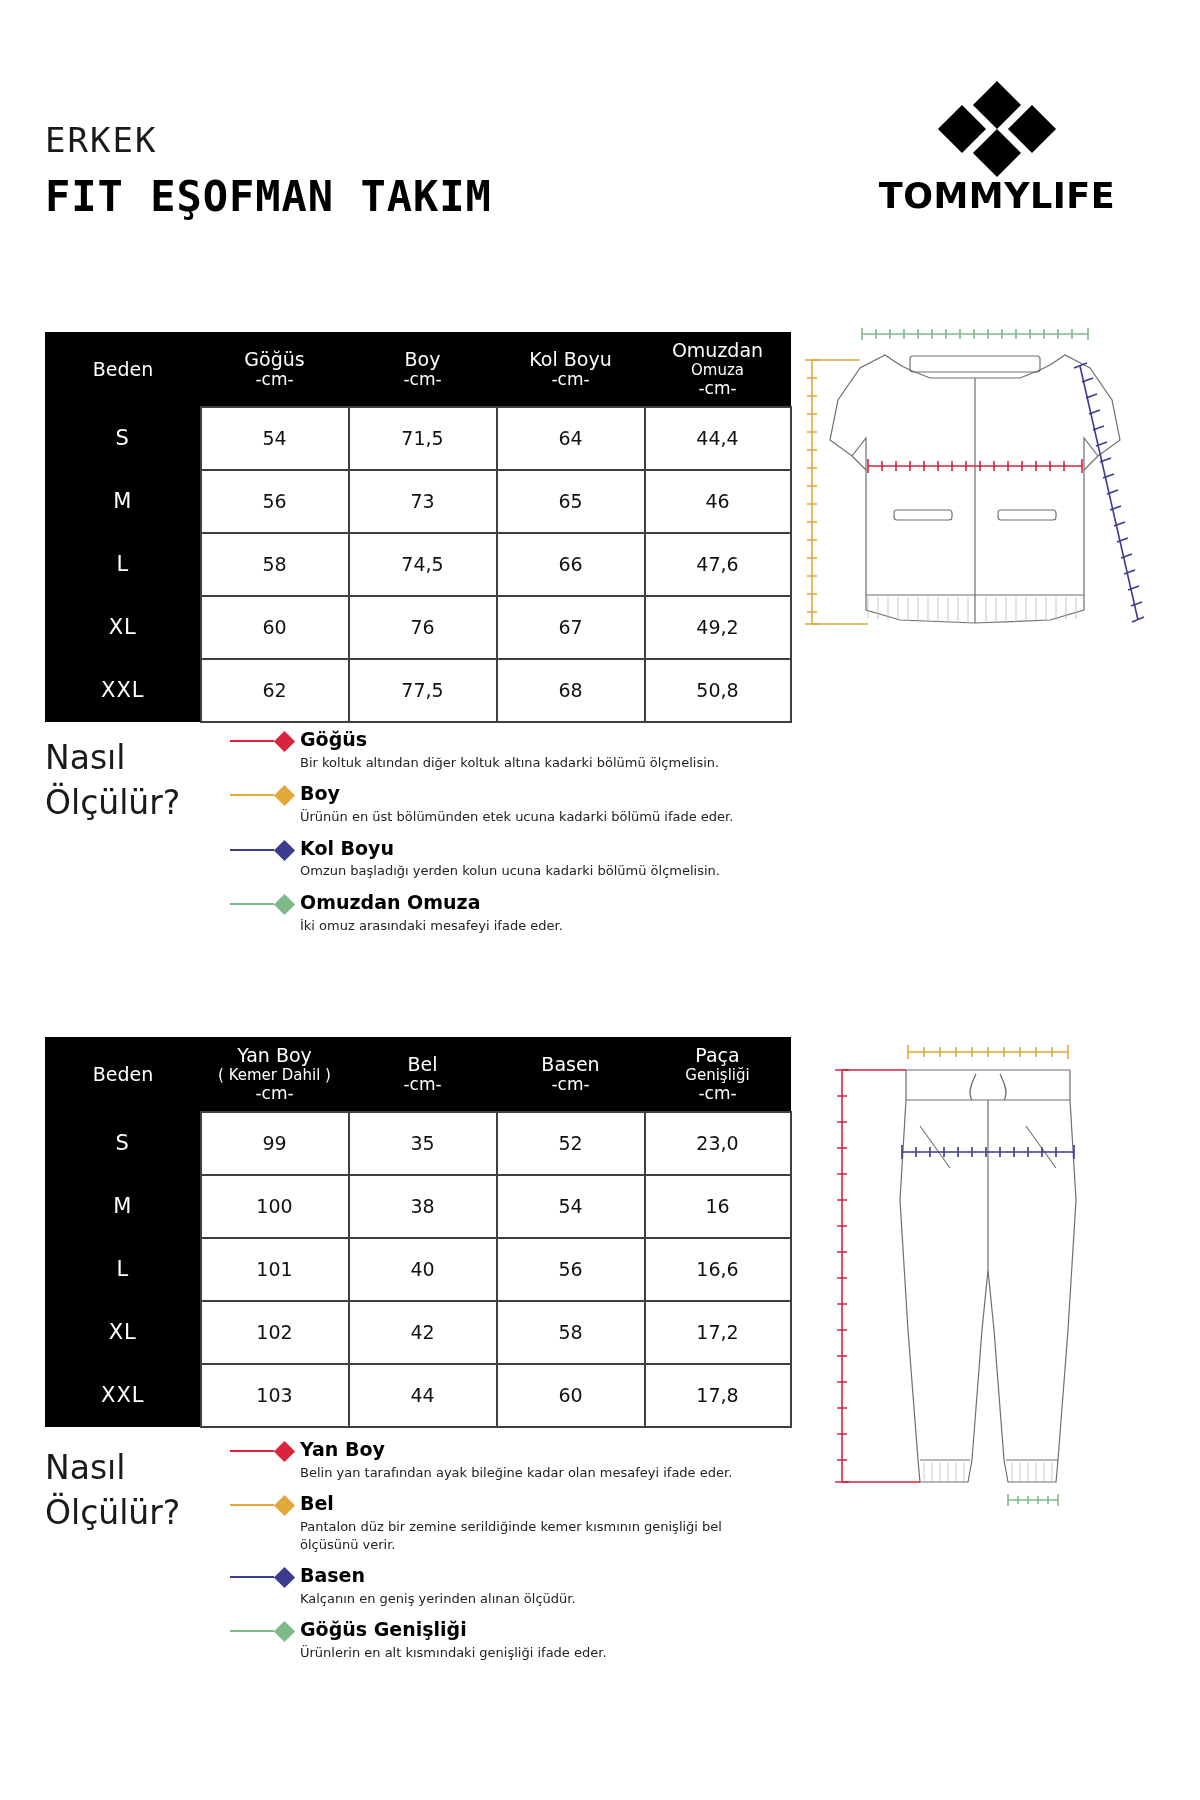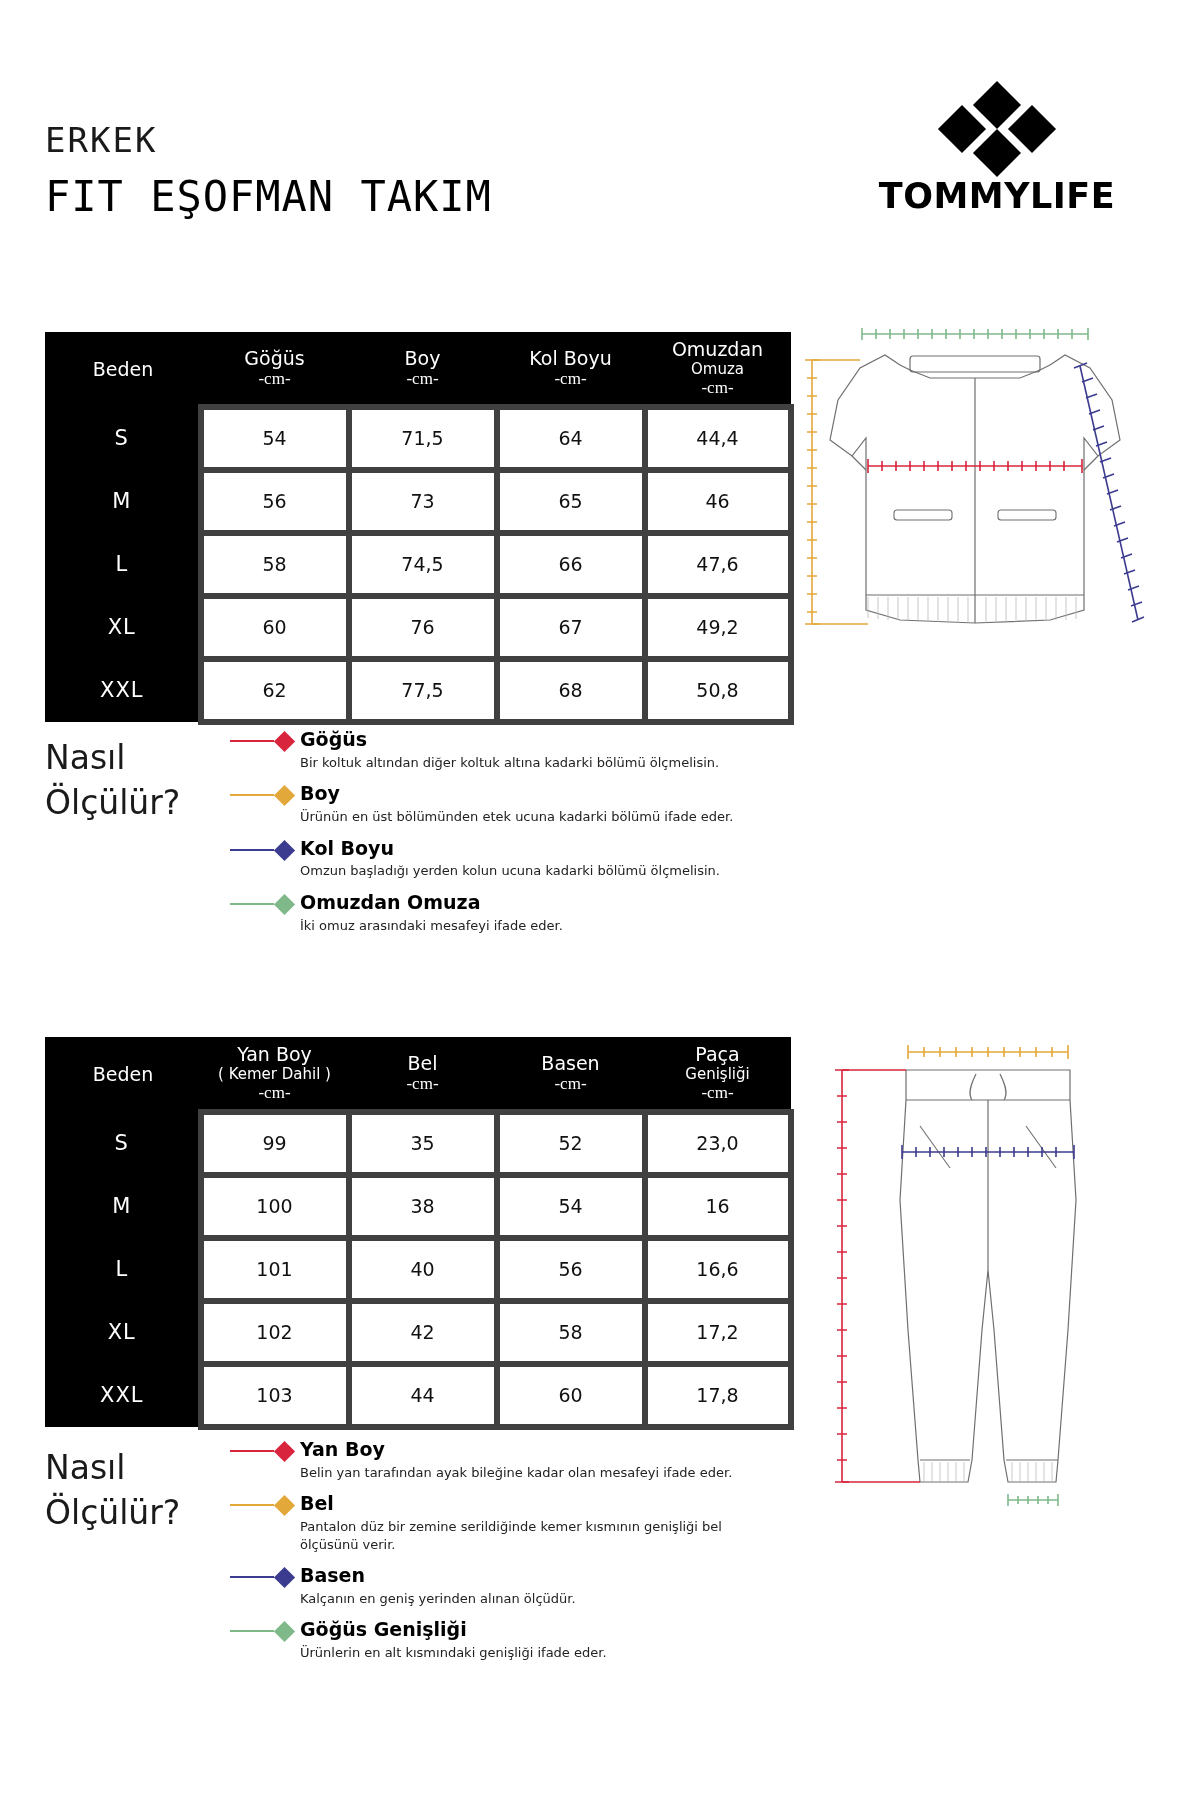--- a/index.html
+++ b/index.html
@@ -29,21 +29,21 @@
   .title-gender {
     font-size: 34px;
     letter-spacing: 2px;
     font-weight: 400;
     color: #1a1a1a;
     font-family: "DejaVu Sans Mono", "Liberation Mono", monospace;
   }
   .title-main {
     margin-top: 12px;
     font-size: 42px;
-    font-weight: 400;
+    font-weight: 700;
     letter-spacing: 1px;
     color: #000000;
     font-family: "DejaVu Sans Mono", "Liberation Mono", monospace;
   }
   .brand {
     position: absolute;
     right: 8px;
     top: -30px;
     width: 300px;
     text-align: center;
@@ -69,38 +69,38 @@
     font-family: "DejaVu Sans", "Liberation Sans", sans-serif;
   }
 
   
   .size-table {
     position: absolute;
     border-collapse: collapse;
     table-layout: fixed;
   }
   .size-table td, .size-table th {
-    border: 6px solid #404040;
+    border: 2px solid #404040;
     text-align: center;
     font-size: 19px;
     font-weight: 400;
     height: 63px;
     color: #111;
     background: #fff;
   }
   .size-table .hcell {
     background: #000;
     color: #fff;
     font-size: 19px;
     font-weight: 400;
     height: 74px;
     line-height: 1.15;
     border: 1px solid #000;
   }
-  .size-table .hcell .unit { font-size: 17px; display: block; font-family: Liberation Serif, serif; }
+  .size-table .hcell .unit { font-size: 17px; display: block; }
   .size-table .hcell .small { font-size: 15px; display: block; }
   .size-table .sizecell {
     background: #000;
     color: #fff;
     border: 1px solid #000;
     font-size: 21px;
     letter-spacing: 1px;
   }
 
   

